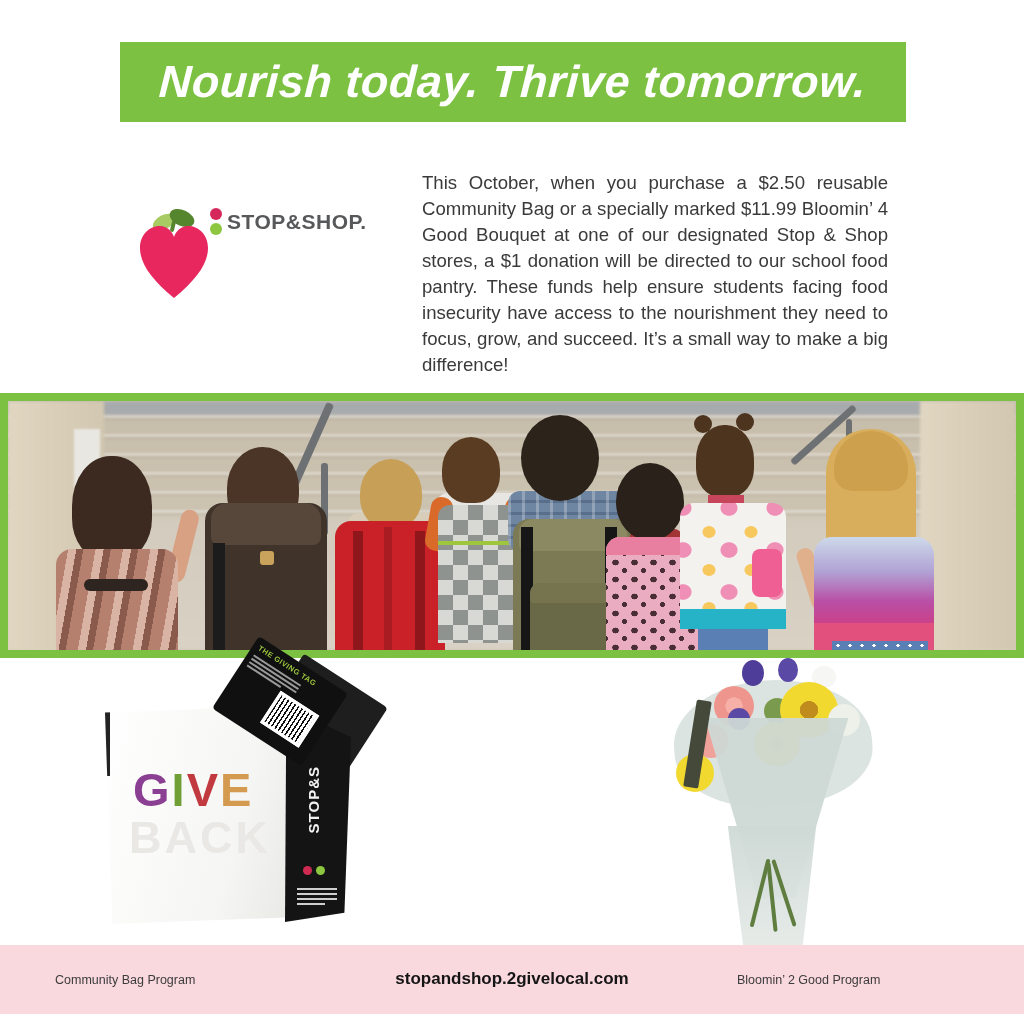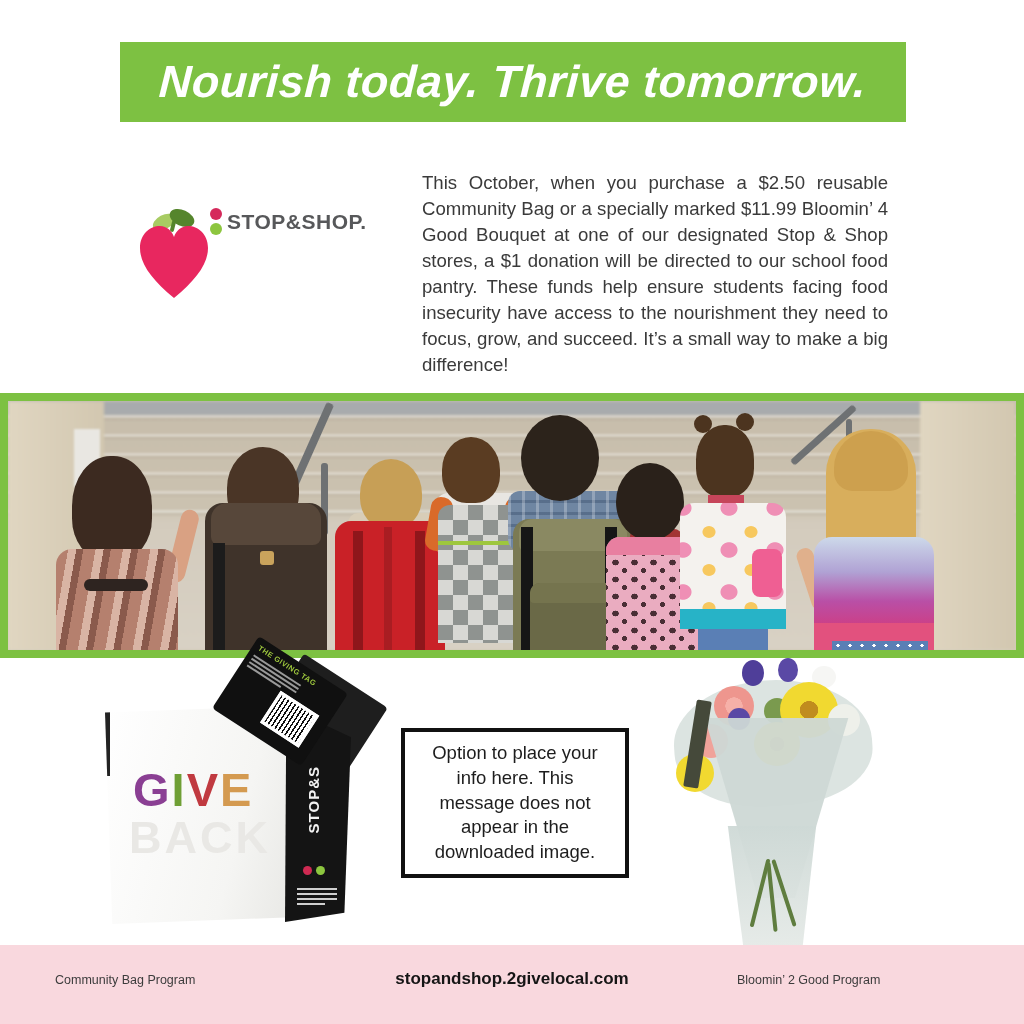--- a/index.html
+++ b/index.html
@@ -89,21 +89,21 @@
   .cello-funnel { left:0; top:60px; width:205px; height:180px;
     clip-path:polygon(16% 0%, 86% 0%, 60% 100%, 42% 100%); background:rgba(205,216,213,0.95); }
   .vase { left:52px; top:168px; width:96px; height:120px;
     clip-path:polygon(4% 0%, 96% 0%, 82% 100%, 20% 100%);
     background:linear-gradient(180deg, rgba(206,217,214,0.95), rgba(228,233,230,0.92)); }
   .stem { width:4px; height:70px; background:#5f7d3f; border-radius:2px; }
   .flower { border-radius:50%; }
   .bq-tag { left:18px; top:42px; width:15px; height:88px; background:#45493a; transform:rotate(9deg); border-radius:2px; }
 
   
-  .footer { position:absolute; left:0; top:945px; width:1024px; height:79px; }
+  .footer { position:absolute; left:0; top:945px; width:1024px; height:69px; }
   .footer-left { position:absolute; left:55px; top:28px; font-size:12.5px; color:#3c3c3c; }
   .footer-center { position:absolute; left:0; top:24px; width:100%; text-align:center;
     font-size:17px; font-weight:700; color:#151515; }
   .footer-right { position:absolute; left:737px; top:28px; font-size:12.5px; color:#3c3c3c; }
 </style>
 </head>
 <body>
 
 <div class="canvas">
 
@@ -250,23 +250,20 @@
       <div class="tag-lines">
           <i></i>
           <i></i>
           <i></i>
           <i style="width:72%;"></i>
         </div>
       <div class="barcode"></div>
     </div>
   </div>
 
-  <div class="info-box">
-    <span>Option to place your info here. This message does not appear in the downloaded image.</span>
-  </div>
 
   <div class="bouquet">
     <div class="cello-top"></div>
     <div class="flower" style="left:70px;top:2px;width:22px;height:26px;background:#4f3e99;"></div>
     <div class="flower" style="left:106px;top:0px;width:20px;height:24px;background:#5a49a5;"></div>
     <div class="flower" style="left:140px;top:8px;width:24px;height:22px;background:#f6f6f4;"></div>
     <div class="flower" style="left:132px;top:30px;width:22px;height:22px;background:#4f3e99;"></div>
     <div class="flower" style="left:42px;top:28px;width:40px;height:40px;background:radial-gradient(#f6b0a8 30%,#ee968e 31%);"></div>
     <div class="flower" style="left:22px;top:66px;width:34px;height:34px;background:#f0a29a;"></div>
     <div class="flower" style="left:56px;top:50px;width:22px;height:22px;background:#5a49a5;"></div>

